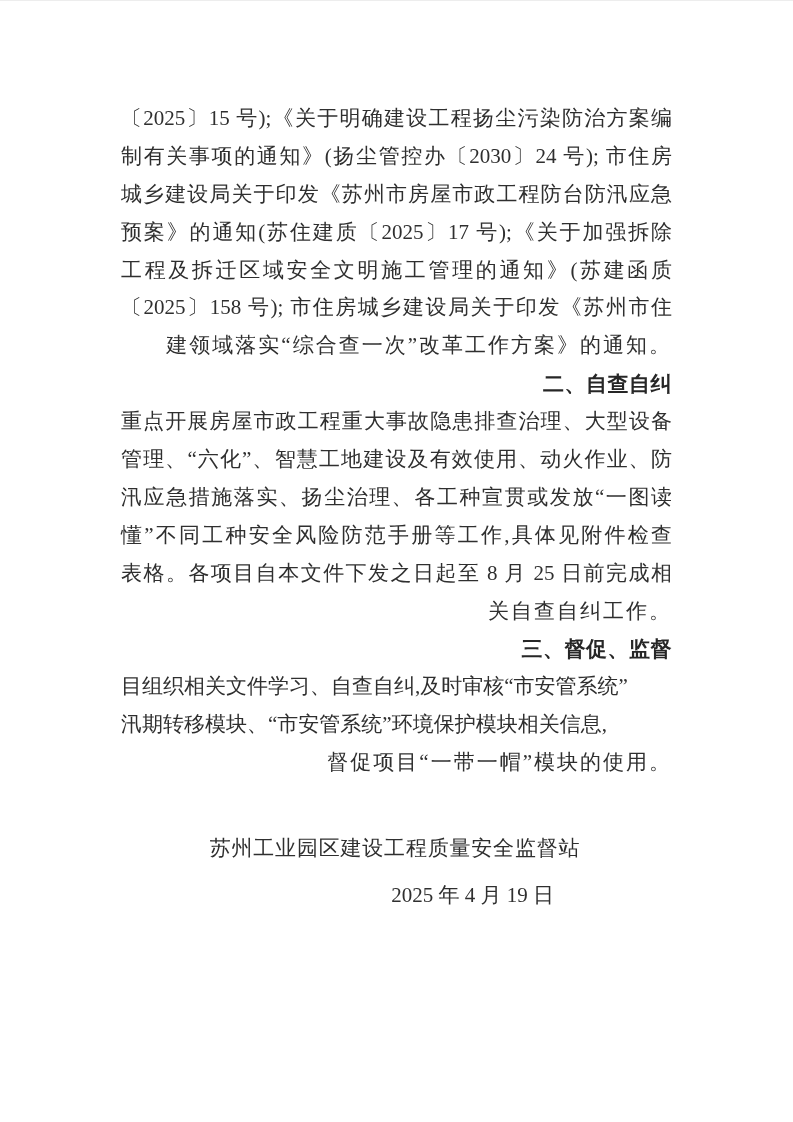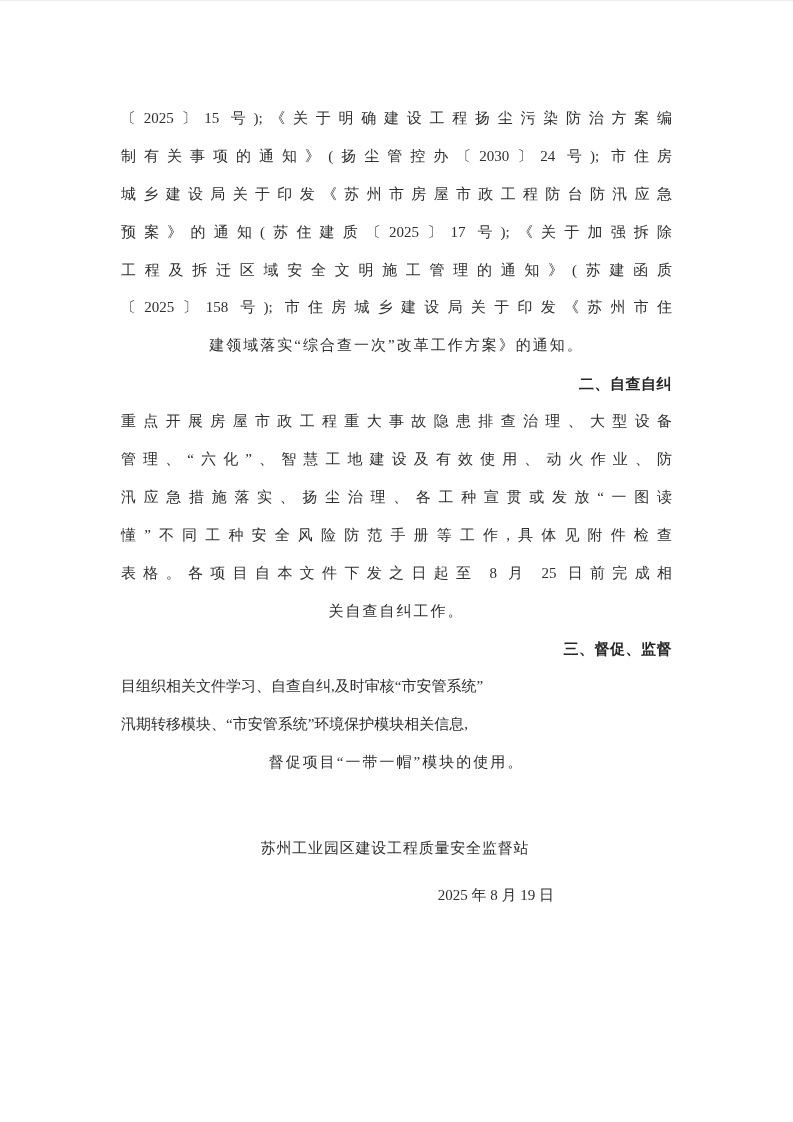--- a/index.html
+++ b/index.html
@@ -9,37 +9,37 @@
   }
   .page {
     position: relative;
     width: 793px;
     height: 1122px;
     box-sizing: border-box;
     padding: 99px 121px 0 121px;
     background: #ffffff;
     color: #2f2f2f;
     font-family: "Liberation Serif", "DejaVu Serif", serif;
-    font-size: 15px;
+    font-size: 21px;
     border-top: 1px solid #ededed;
     overflow: hidden;
   }
   .line {
     height: 37.9px;
     line-height: 37.9px;
     text-align: right;
   }
   
   .j {
     text-align: justify;
     text-align-last: justify;
   }
   
   .e {
-    text-align: center;
+    text-align: right;
     letter-spacing: 2px;
   }
   
   .n {
     text-align: left;
   }
   
   .ind {
     text-indent: 46px;
   }
@@ -87,15 +87,15 @@
   <div class="line j">懂”不同工种安全风险防范手册等工作,具体见附件检查</div>
   <div class="line j">表格。各项目自本文件下发之日起至 8 月 25 日前完成相</div>
   <div class="line e">关自查自纠工作。</div>
 
   <div class="line heading">三、督促、监督</div>
   <div class="line n">目组织相关文件学习、自查自纠,及时审核“市安管系统”</div>
   <div class="line n">汛期转移模块、“市安管系统”环境保护模块相关信息,</div>
   <div class="line e">督促项目“一带一帽”模块的使用。</div>
 
   <div class="sig">苏州工业园区建设工程质量安全监督站</div>
-  <div class="date">2025 年 8 月 19 日</div>
+  <div class="date">2025 年 4 月 19 日</div>
 
 </div>
 
 </body></html>

